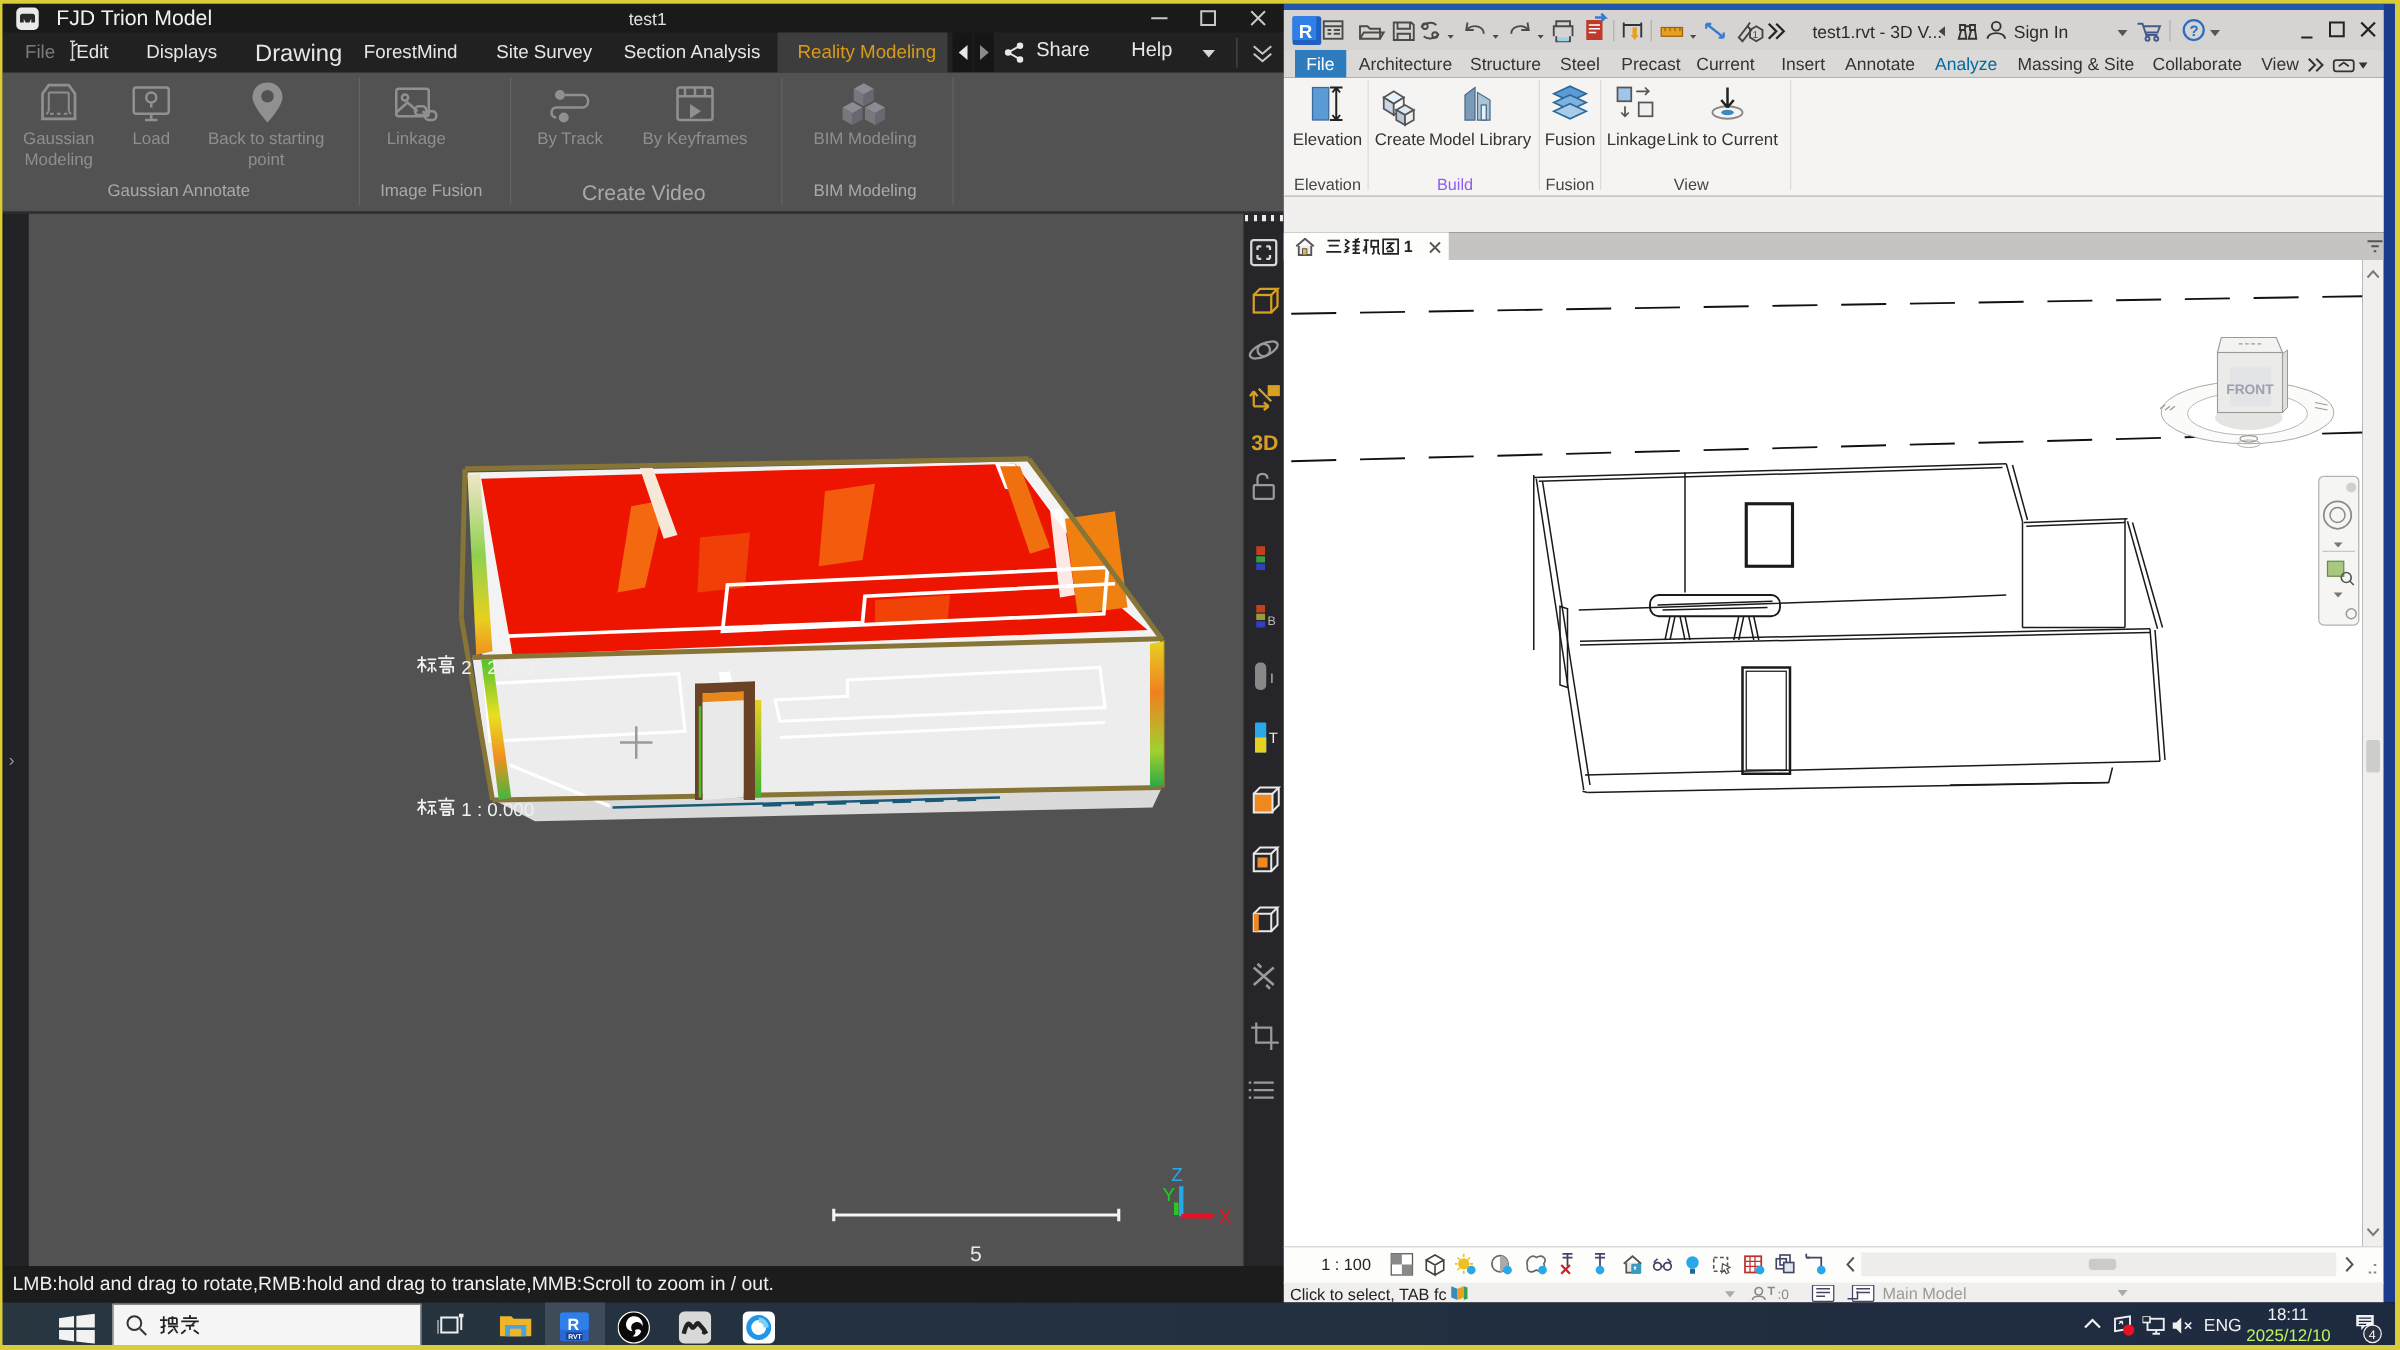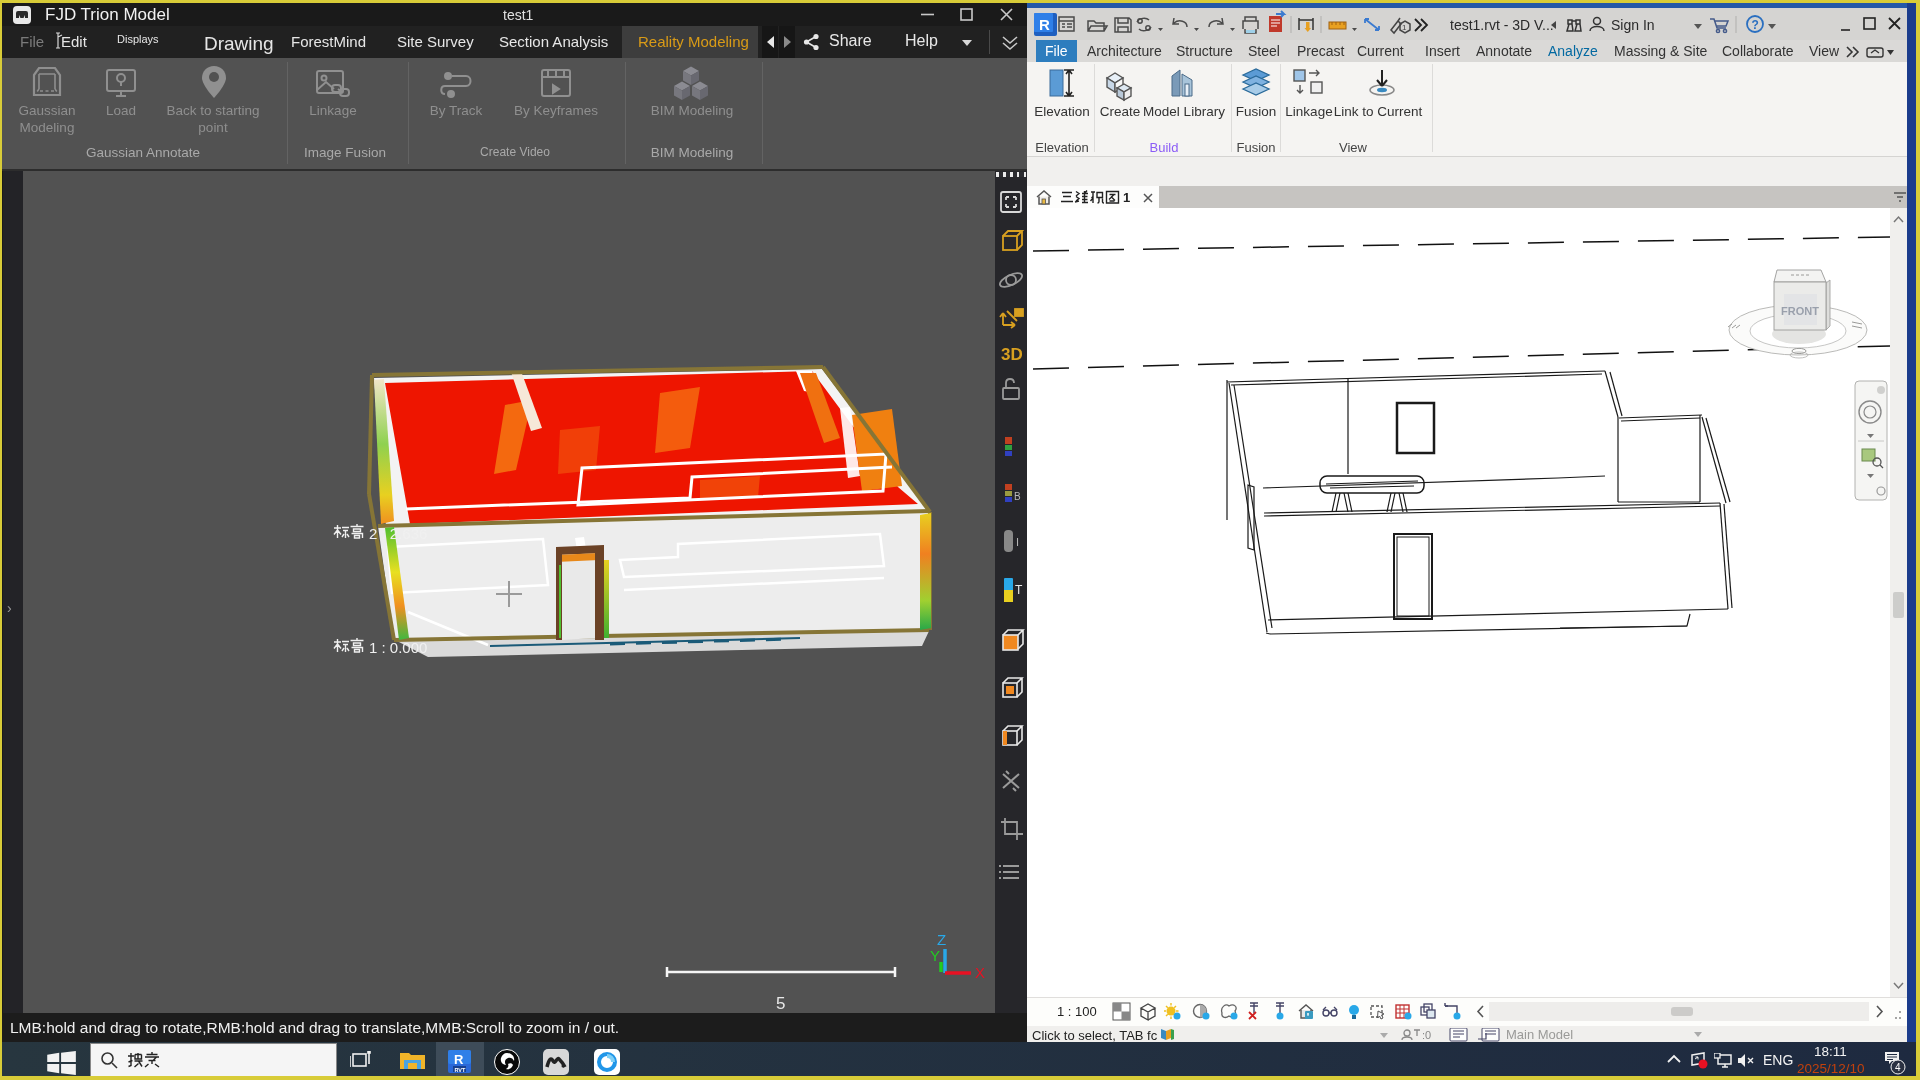--- a/index.html
+++ b/index.html
@@ -18,21 +18,21 @@
 <rect x="46" y="6" width="11" height="11" fill="none" stroke="#c8c8c8" stroke-width="1.6"></rect>
 <path d="M86 6 L97 17 M97 6 L86 17" stroke="#c8c8c8" stroke-width="1.6"></path>
 </svg>
 
 <div class="a" style="left:2px;top:26px;width:1025px;height:32px;background:#212121"></div>
 <div class="t" style="left:20px;top:33px;font-size:15px;color:#7b7b7b">File</div>
 <svg class="a" style="left:54px;top:32px" width="10" height="18" viewBox="0 0 10 18">
     <path d="M2 1 L6 1 M4 1 L4 16 M2 16 L6 16 M4 5 L8 3" stroke="#d8d8d8" stroke-width="1.2" fill="none"></path>
   </svg>
 <div class="t" style="left:61px;top:33px;font-size:15px;color:#e6e6e6">Edit</div>
-<div class="t" style="left:117px;top:33px;font-size:11px;color:#e6e6e6">Displays</div>
+<div class="t" style="left:117px;top:33px;font-size:15px;color:#e6e6e6">Displays</div>
 <div class="t" style="left:204px;top:33px;font-size:19px;color:#e6e6e6">Drawing</div>
 <div class="t" style="left:291px;top:33px;font-size:15px;color:#e6e6e6">ForestMind</div>
 <div class="t" style="left:397px;top:33px;font-size:15px;color:#e6e6e6">Site Survey</div>
 <div class="t" style="left:499px;top:33px;font-size:15px;color:#e6e6e6">Section Analysis</div>
 <div class="a" style="left:622px;top:26px;width:136px;height:32px;background:#3d3d3d"></div>
 <div class="t" style="left:638px;top:33px;font-size:15px;color:#d99b17">Reality Modeling</div>
 <div class="a" style="left:762px;top:26px;width:16px;height:32px;background:#161616"></div>
 <div class="a" style="left:779px;top:26px;width:16px;height:32px;background:#161616"></div>
 <svg class="a" style="left:762px;top:26px" width="34" height="32" viewBox="0 0 34 32">
     <path d="M12 10 L5 16 L12 22 Z" fill="#e8e8e8"></path>
@@ -108,21 +108,21 @@
 <div class="t" style="left:47px;top:120px;font-size:13.5px;color:#8f8f8f;transform:translateX(-50%)">Modeling</div>
 <div class="t" style="left:121px;top:103px;font-size:13.5px;color:#8f8f8f;transform:translateX(-50%)">Load</div>
 <div class="t" style="left:213px;top:103px;font-size:13.5px;color:#8f8f8f;transform:translateX(-50%)">Back to starting</div>
 <div class="t" style="left:213px;top:120px;font-size:13.5px;color:#8f8f8f;transform:translateX(-50%)">point</div>
 <div class="t" style="left:333px;top:103px;font-size:13.5px;color:#8f8f8f;transform:translateX(-50%)">Linkage</div>
 <div class="t" style="left:456px;top:103px;font-size:13.5px;color:#8f8f8f;transform:translateX(-50%)">By Track</div>
 <div class="t" style="left:556px;top:103px;font-size:13.5px;color:#8f8f8f;transform:translateX(-50%)">By Keyframes</div>
 <div class="t" style="left:692px;top:103px;font-size:13.5px;color:#8f8f8f;transform:translateX(-50%)">BIM Modeling</div>
 <div class="t" style="left:143px;top:145px;font-size:13.5px;color:#a9a9a9;transform:translateX(-50%)">Gaussian Annotate</div>
 <div class="t" style="left:345px;top:145px;font-size:13.5px;color:#a9a9a9;transform:translateX(-50%)">Image Fusion</div>
-<div class="t" style="left:515px;top:145px;font-size:12px;color:#a9a9a9;transform:translateX(-50%)">Create Video</div>
+<div class="t" style="left:515px;top:145px;font-size:17px;color:#a9a9a9;transform:translateX(-50%)">Create Video</div>
 <div class="t" style="left:692px;top:145px;font-size:13.5px;color:#a9a9a9;transform:translateX(-50%)">BIM Modeling</div>
 
 <div class="a" style="left:3px;top:170px;width:20px;height:843px;background:#232327"></div>
 <div class="t" style="left:7px;top:600px;font-size:14px;color:#9a9a9a">›</div>
 <div class="a" style="left:23px;top:170px;width:972px;height:843px;background:#525252"></div>
 <div class="a" style="left:995px;top:170px;width:32px;height:843px;background:#26262a"></div>
 <div class="a" style="left:2px;top:169px;width:1025px;height:2px;background:#2d2d2d"></div>
 <div class="a" style="left:996px;top:172px;width:31px;height:5px;background:repeating-linear-gradient(90deg,#ececec 0 2.5px,#2c2c30 2.5px 7px)"></div>
 
 <div class="a" style="left:2px;top:1013px;width:1025px;height:29px;background:#1c1c1c"></div>
@@ -711,21 +711,21 @@
     <rect x="4" y="2" width="13" height="9" fill="none" stroke="#f0f0f0" stroke-width="1.5"></rect>
     <path d="M8 14 L14 14 M11 11 L11 14" stroke="#f0f0f0" stroke-width="1.5"></path>
     <rect x="0" y="0" width="6" height="5" fill="#1e2a40" stroke="#f0f0f0" stroke-width="1.3"></rect>
   </svg>
 <svg class="a" style="left:1738px;top:1054px" width="17" height="13" viewBox="0 0 17 13">
     <path d="M0 4 L3 4 L7 0 L7 13 L3 9 L0 9 Z" fill="#f0f0f0"></path>
     <path d="M10 4 L15 9 M15 4 L10 9" stroke="#f0f0f0" stroke-width="1.4"></path>
   </svg>
 <div class="t" style="left:1763px;top:1052px;font-size:14px;color:#f2f2f2">ENG</div>
 <div class="t" style="left:1814px;top:1044px;font-size:13.5px;color:#f2f2f2">18:11</div>
-<div class="t" style="left:1797px;top:1061px;font-size:13.5px;color:#c2410c">2025/12/10</div>
+<div class="t" style="left:1797px;top:1061px;font-size:13.5px;color:#bef264">2025/12/10</div>
 <svg class="a" style="left:1884px;top:1051px" width="22" height="24" viewBox="0 0 22 24">
     <path d="M1 1 L15 1 L15 10 L8 10 L5 13 L5 10 L1 10 Z" fill="#f2f2f2"></path>
     <path d="M3 3.5 L13 3.5 M3 6 L13 6 M3 8.5 L9 8.5" stroke="#1e2a40" stroke-width="1"></path>
     <circle cx="14" cy="16" r="7" fill="#2a3142" stroke="#f0f0f0" stroke-width="1"></circle>
     <text x="11" y="20" font-size="10" fill="#fff">4</text>
   </svg>
 
 <div class="a" style="left:0;top:0;width:1920px;height:3px;background:#d8cc38"></div>
 <div class="a" style="left:0;top:0;width:2px;height:1080px;background:#d8cc38"></div>
 <div class="a" style="left:1916px;top:0;width:4px;height:1080px;background:#d8cc38"></div>

